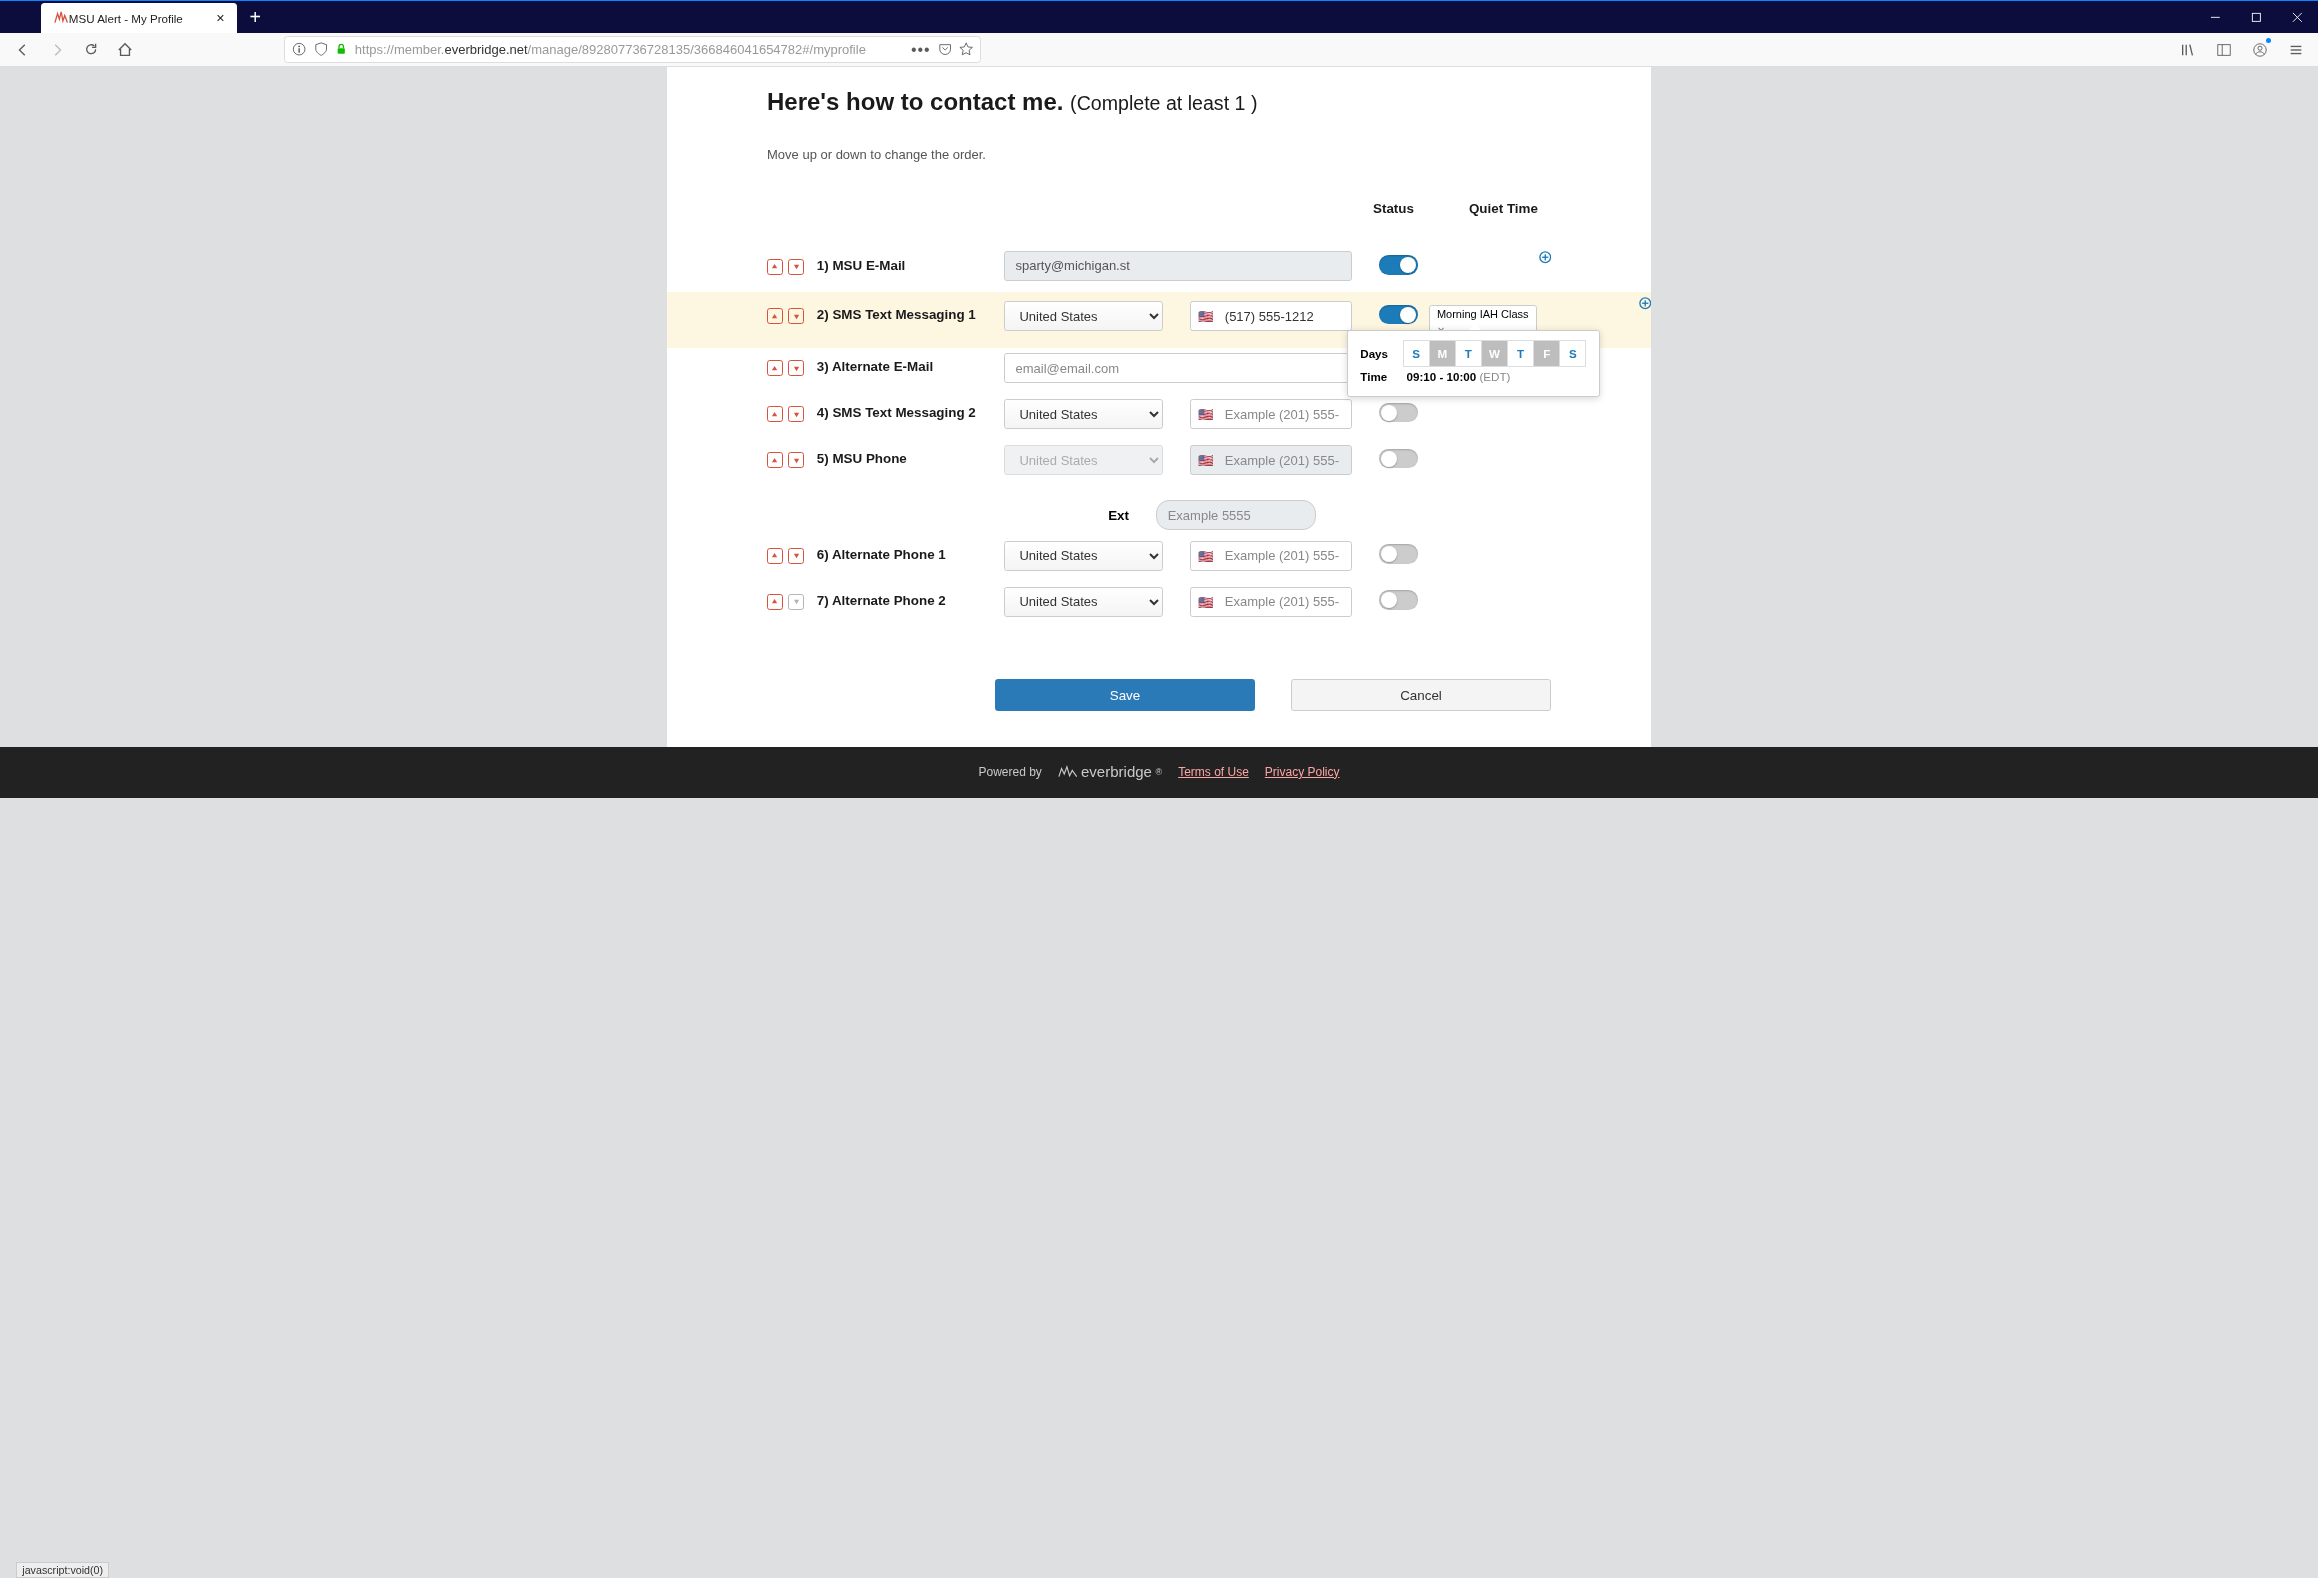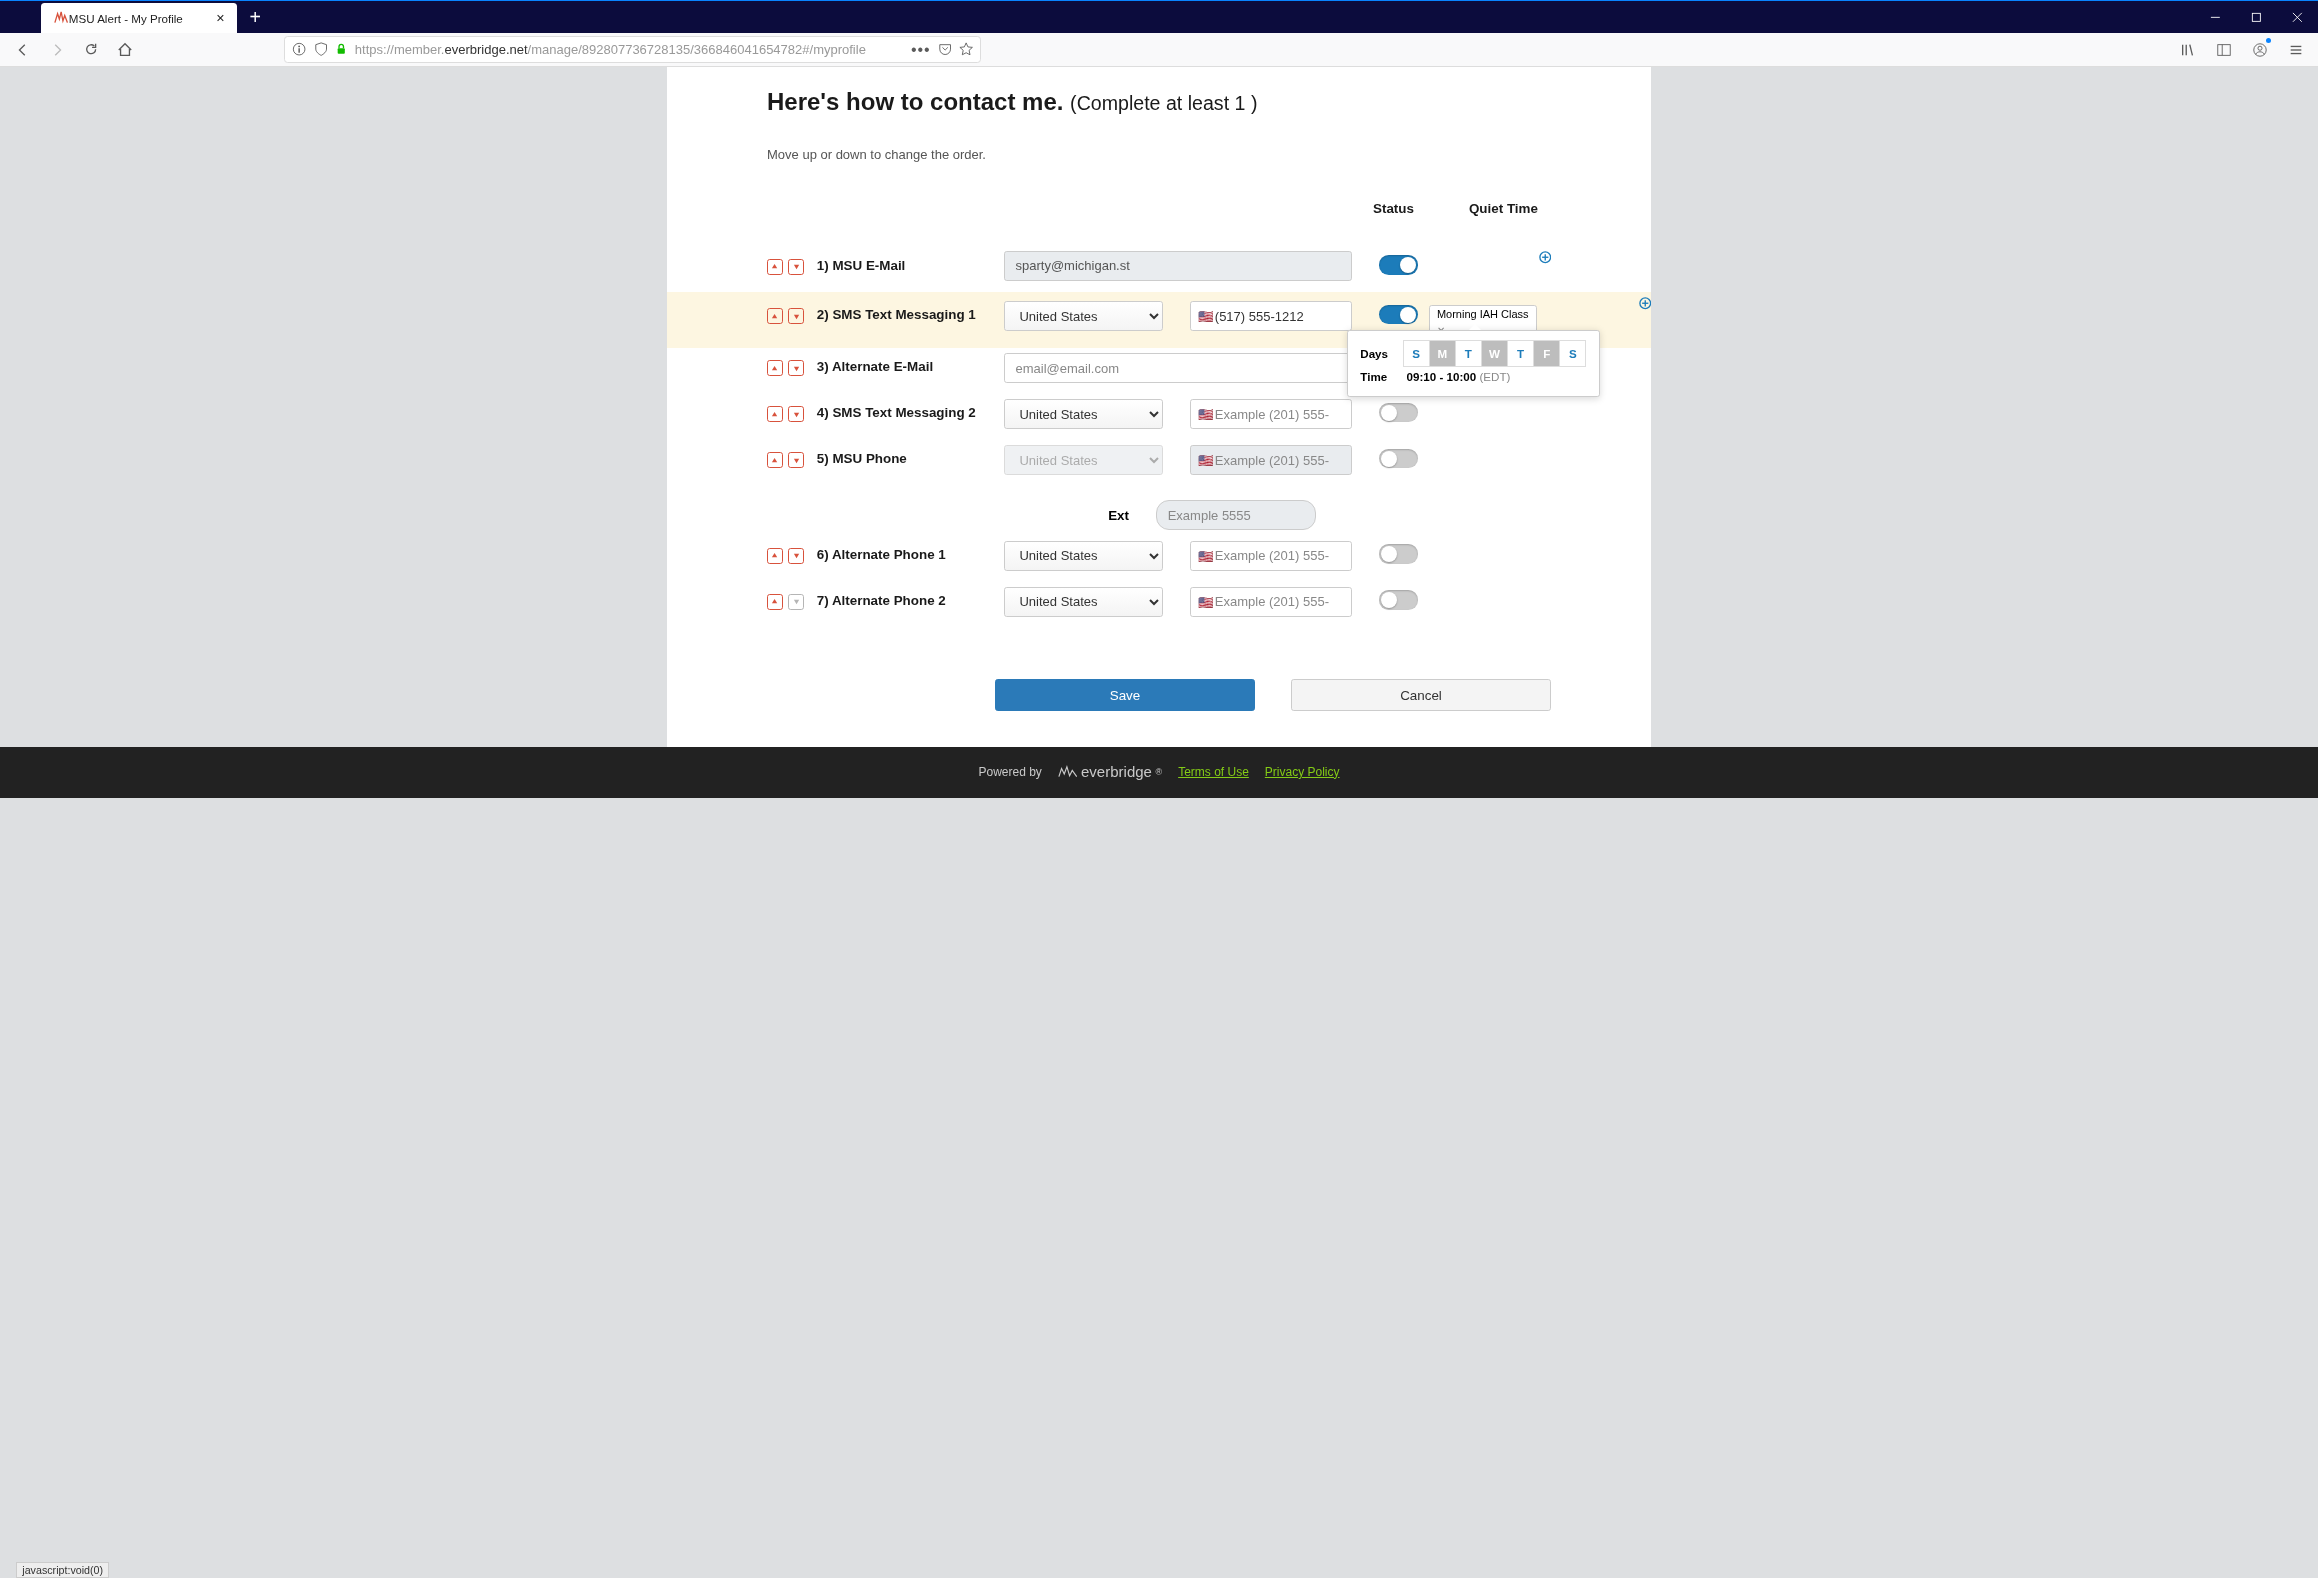--- a/index.html
+++ b/index.html
@@ -46,21 +46,21 @@
 .row .field { width: 348px; }
 .row .field.split { display: flex; gap: 27px; }
 .row .field input[type=text], .row .field .readonly, .row .field select {
   width: 100%; height: 30px; border: 0.9px solid #ccc; border-radius: 2.7px; padding: 0 10.7px; font-size: 13px; background: #fff; color: #333;
 }
 .row .field .readonly { background: #e9ecef; color: #555; line-height: 28.5px; }
 .row .field input::placeholder { color: #888; }
 .row .field select { width: 159px; background: #fff linear-gradient(#fff,#f4f4f4); }
 .row .field .phone-input { flex:1; position:relative; }
 .row .field .phone-input .flag { position:absolute; left:9px; top:50%; transform: translateY(-50%); font-size:12.5px; }
-.row .field .phone-input input { padding-left: 24px; }
+.row .field .phone-input input { padding-left: 34px; }
 .row .field.disabled select, .row .field.disabled input { background: #e9ecef; color: #888; }
 .row .status-col { width: 77px; padding-left: 27px; padding-top: 3.6px; }
 .row .quiet-col { padding-left: 0; padding-top: 3.6px; position: relative; }
 .row .add-icon { position: absolute; right: 0; top: 5.3px; color: #1c7cba; cursor:pointer; }
 
 
 .toggle { width: 39px; height: 19.6px; border-radius: 9.8px; background: #ccc; position: relative; cursor: pointer; box-shadow: inset 0 0.9px 1.8px rgba(0,0,0,.2);}
 .toggle .knob { width: 16px; height: 16px; border-radius: 50%; background: #fff; position: absolute; top: 1.8px; left: 1.8px; box-shadow: 0 0.9px 1.8px rgba(0,0,0,.3); transition: left .1s; }
 .toggle.on { background: #1c7cba; }
 .toggle.on .knob { left: 21.4px; }
@@ -85,21 +85,21 @@
 
 
 .btn-row { display:flex; gap: 36px; margin-top: 52px; justify-content: flex-start; padding-left: 228px;}
 .btn { width: 276px; height: 32px; border-radius: 2.7px; font-size:13.4px; cursor:pointer; display:flex; align-items:center; justify-content:center; }
 .btn.primary { background: #2b7ab8; color:#fff; border:0.9px solid #2b7ab8; }
 .btn.secondary { background: #f4f4f4; color:#333; border:0.9px solid #ccc; }
 
 
 .footer { background: #222; color: #c9c9c9; text-align:center; padding: 16px 0 5.3px; font-size: 12px; }
 .footer .line1 { display:flex; align-items:center; justify-content:center; gap: 16px; margin-bottom: 12.5px;}
-.footer .line1 a { color:#84cc16; }
+.footer .line1 a { color:#fca5a5; }
 .footer .powered { color:#c9c9c9; }
 .footer .brand { display:inline-flex; align-items:center; gap:3.6px; color:#c9c9c9; }
 
 
 .statusbar { position:absolute; left:16px; bottom:0; background:#eee; border:0.9px solid #ccc; font-size:10.7px; padding: 0.9px 5.3px; color:#333; }
 
 
 svg { display:block; }
 
 

